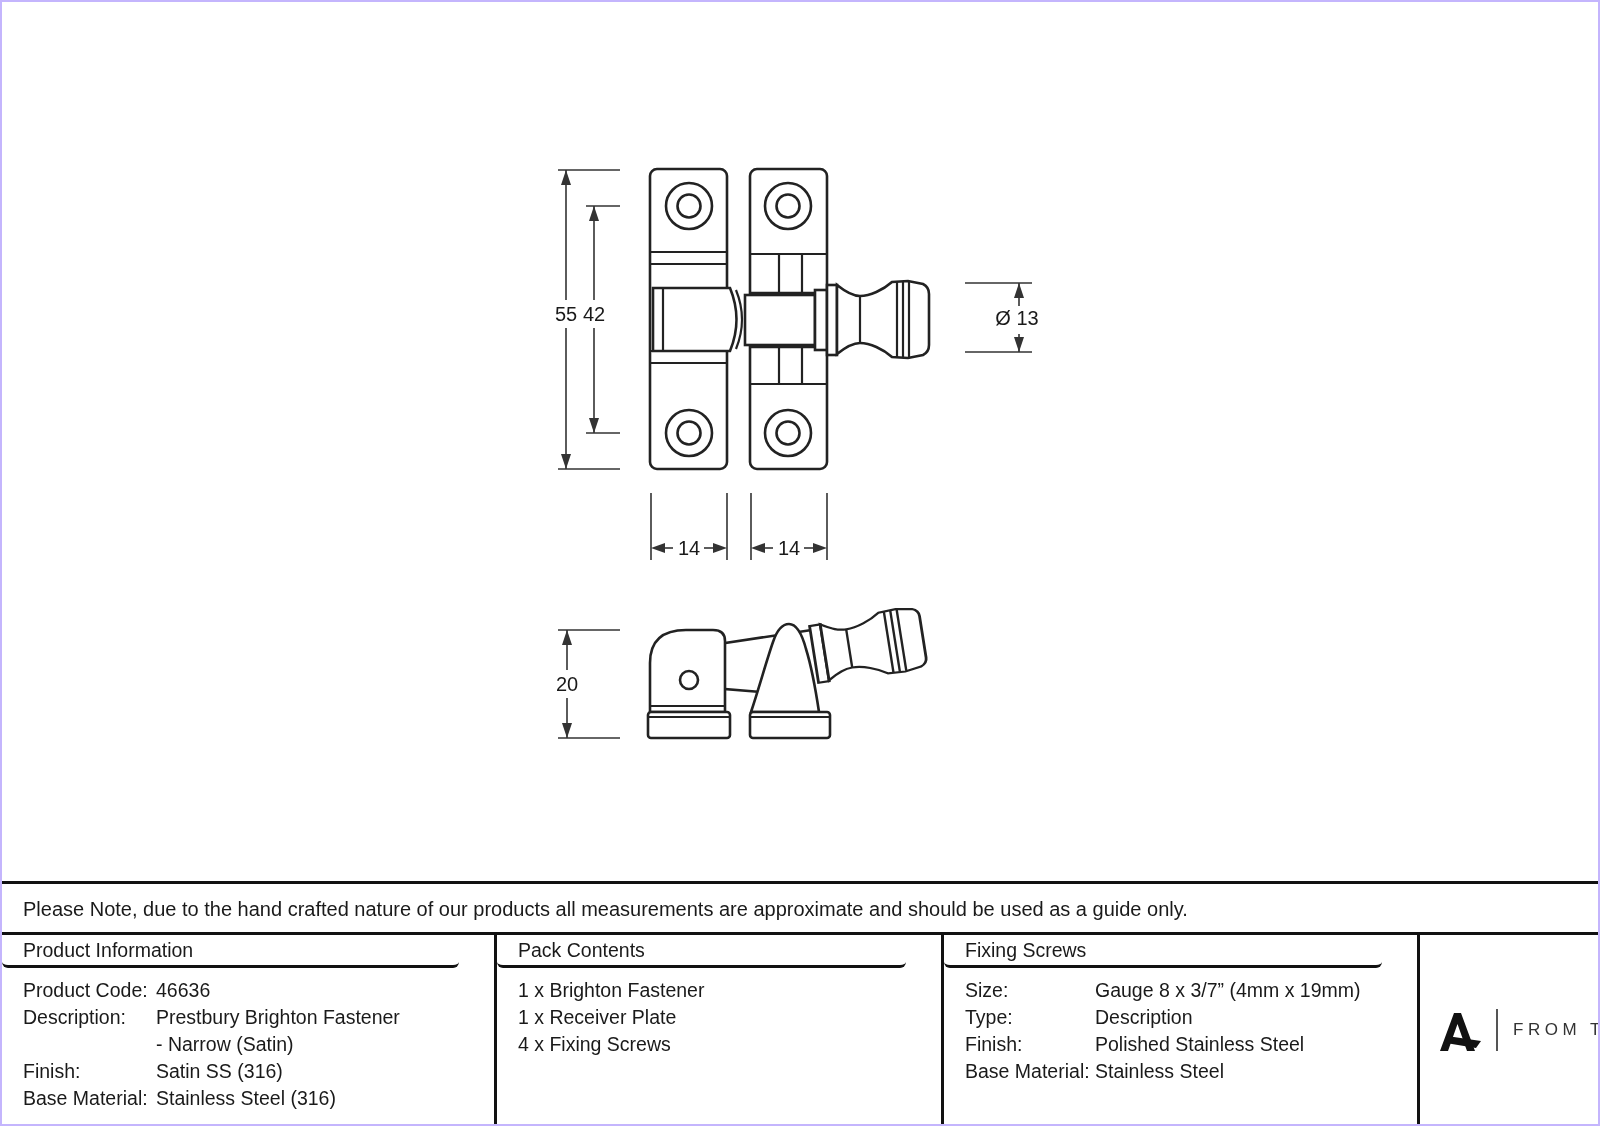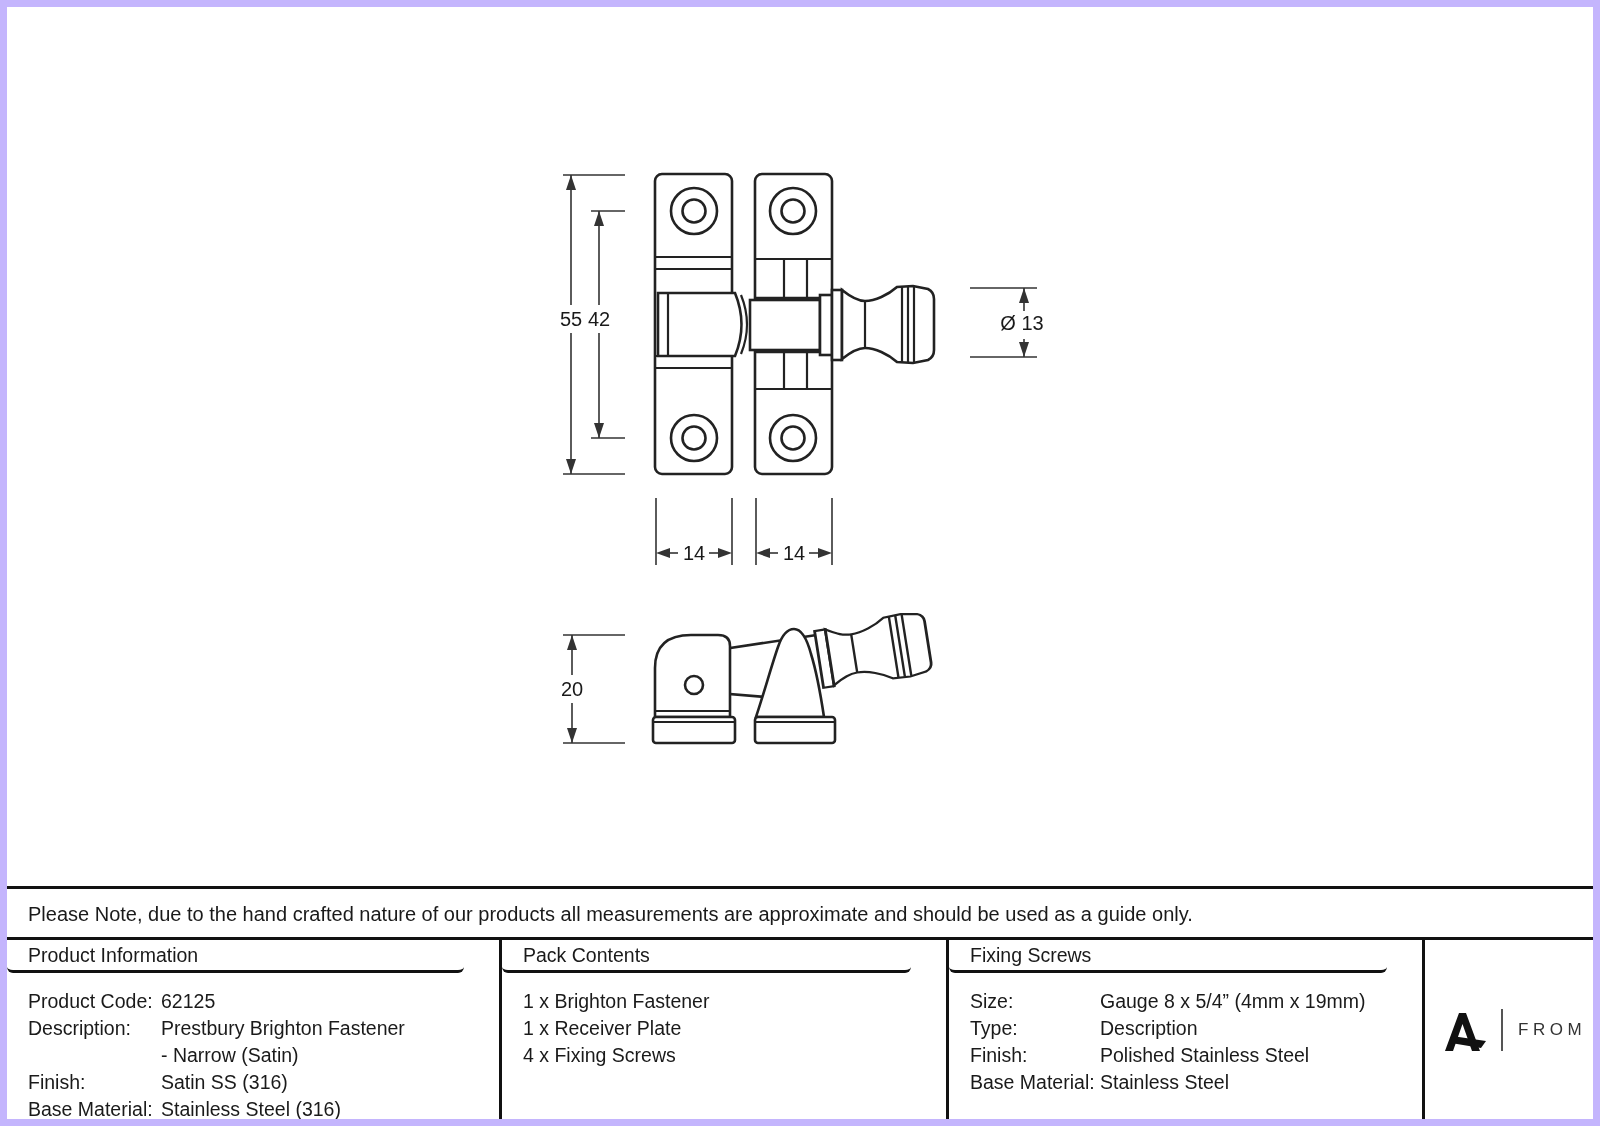--- a/index.html
+++ b/index.html
@@ -1,18 +1,18 @@
 <!DOCTYPE html>
 <html><head>
 <meta charset="utf-8">
 <style>
   html,body{margin:0;padding:0;background:#fff;}
   .page{
     position:relative;width:1600px;height:1126px;box-sizing:border-box;
-    border:7px solid #c4b5fd;background:#fff;overflow:hidden;
+    border:2px solid #c4b5fd;background:#fff;overflow:hidden;
     font-family:"Liberation Sans",sans-serif;color:#1a1a1a;
   }
   svg.drawing{position:absolute;top:0;left:0;display:block;}
   svg.drawing .ln{stroke:#222;stroke-width:2.6;fill:none;stroke-linecap:square;}
   svg.drawing .lnf{stroke:#222;stroke-width:2.6;fill:#fff;}
   svg.drawing .thin{stroke:#222;stroke-width:2.2;fill:none;}
   svg.drawing .thick{stroke:#222;stroke-width:3.6;fill:none;}
   svg.drawing .dim{stroke:#333;stroke-width:1.6;fill:none;}
   svg.drawing .arr{fill:#333;stroke:none;}
   svg.drawing text{font-family:"Liberation Sans",sans-serif;font-size:20px;fill:#1a1a1a;}
@@ -28,21 +28,21 @@
   .col{box-sizing:border-box;}
   .col + .col{border-left:3px solid #111;margin-left:35px;}
   .col-product{flex:0 0 457px;}
   .col-pack{flex:0 0 412px;}
   .col-fixing{flex:0 0 441px;}
   .col-logo{flex:1 1 auto;display:flex;align-items:center;padding-left:17px;}
   .col-header{
     height:33px;box-sizing:border-box;border-bottom:3px solid #111;
     display:flex;align-items:center;padding-left:21px;font-size:19.5px;border-radius:6px;
   }
-  .col-body{padding:15px 0 0 21px;font-size:19.5px;line-height:27px;}
+  .col-body{padding:9px 0 0 21px;font-size:19.5px;line-height:27px;}
   .kv{display:flex;}
   .kv .k{flex:0 0 133px;}
   .col-fixing .kv .k{flex:0 0 130px;}
   .logo-divider{width:2px;height:42px;background:#555;margin:0 15px 0 13px;flex:0 0 auto;}
   .logo-text{font-size:17px;letter-spacing:4.5px;color:#333;white-space:nowrap;}
 </style>
 </head>
 <body>
 
 <div class="page">
@@ -186,21 +186,21 @@
     <span>Please Note, due to the hand crafted nature of our products all measurements are approximate and should be used as a guide only.</span>
   </div>
 
   <div class="table-area">
 
     <div class="col col-product">
       <div class="col-header">Product Information</div>
       <div class="col-body">
         <div class="kv">
           <span class="k">Product Code:</span>
-          <span class="v">62125</span>
+          <span class="v">46636</span>
         </div>
         <div class="kv">
           <span class="k">Description:</span>
           <span class="v">Prestbury Brighton Fastener</span>
         </div>
         <div class="kv">
           <span class="k"></span>
           <span class="v">- Narrow (Satin)</span>
         </div>
         <div class="kv">
@@ -221,21 +221,21 @@
         <div>1 x Receiver Plate</div>
         <div>4 x Fixing Screws</div>
       </div>
     </div>
 
     <div class="col col-fixing">
       <div class="col-header">Fixing Screws</div>
       <div class="col-body">
         <div class="kv">
           <span class="k">Size:</span>
-          <span class="v">Gauge 8 x 5/4” (4mm x 19mm)</span>
+          <span class="v">Gauge 8 x 3/7” (4mm x 19mm)</span>
         </div>
         <div class="kv">
           <span class="k">Type:</span>
           <span class="v">Description</span>
         </div>
         <div class="kv">
           <span class="k">Finish:</span>
           <span class="v">Polished Stainless Steel</span>
         </div>
         <div class="kv">

